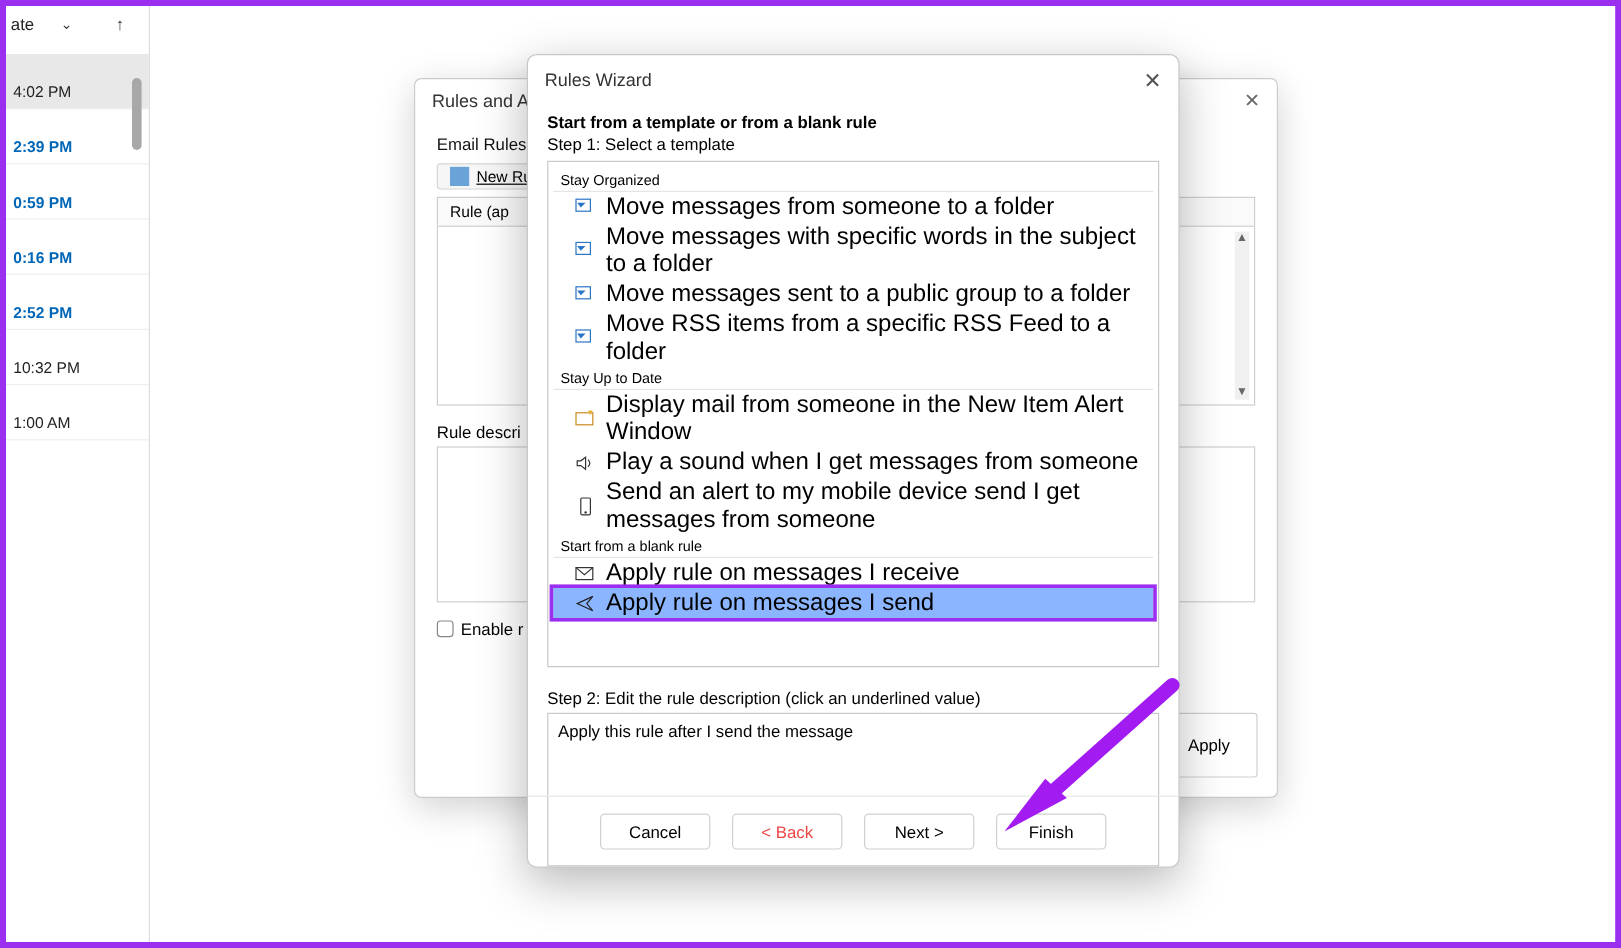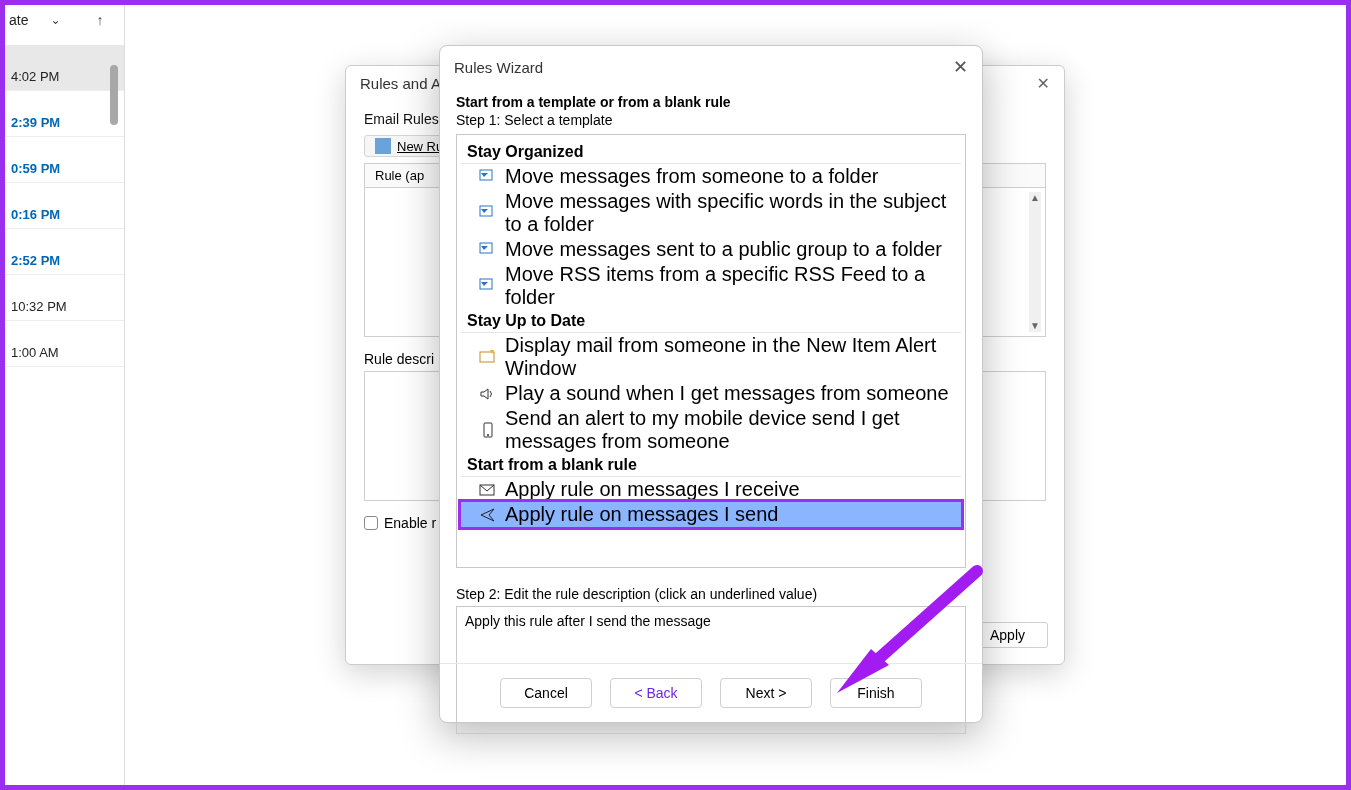--- a/index.html
+++ b/index.html
@@ -85,21 +85,21 @@
     position:absolute; left:0; width:12px; height:12px; color:#666; font-size:10px; text-align:center;
   }
   .rule-table-body .vsb .up{top:0;} .rule-table-body .vsb .dn{bottom:0;}
   .desc-label { margin-top:14px; font-size:14px; }
   .desc-box { border:1px solid #cfcfcf; height:130px; margin-top:4px;}
   .chk-row { margin-top:14px; display:flex; align-items:center; gap:6px; font-size:14px;}
   .chkbox { width:14px; height:14px; border:1px solid #888; border-radius:3px; display:inline-block;}
   .dlg-back .apply-btn {
     position:absolute; right:16px; bottom:16px;
     background:#fff; border:1px solid #d0d0d0; border-radius:3px;
-    padding:4px 22px; font-size:14px;
+    padding:18px 22px; font-size:14px;
   }
 
   
   .dlg-front {
     position: absolute;
     left: 434px; top: 40px;
     width: 544px; height: 678px;
     background: #fff;
     border: 1px solid #c8c8c8;
     border-radius: 8px;
@@ -111,21 +111,21 @@
     font-size: 15px; color:#333;
   }
   .dlg-front .close { font-size:18px; color:#555; }
   .dlg-front .body { padding: 4px 16px 0 16px; }
   .heading1 { font-weight:600; font-size:14px; margin-top:2px;}
   .heading2 { font-size:14px; margin: 2px 0 6px 0;}
   .tpl-box {
     border:1px solid #c8c8c8; padding:6px 4px 40px 4px;
     background:#fff;
   }
-  .grp { font-weight:700; padding:2px 6px; font-size:16px; border-bottom:1px solid #e6e6e6;}
+  .grp { font-weight:400; padding:2px 6px; font-size:12px; border-bottom:1px solid #e6e6e6;}
   .opt {
     display:flex; align-items:center; gap:8px;
     padding:1px 6px 1px 18px; font-size:20px;
   }
   .opt .ic { width:18px; height:16px; display:inline-flex; align-items:center; justify-content:center; }
   .opt.selected {
     background:#8bb6ff;
     outline: 3px solid #9b2ff0;
     outline-offset: 0;
   }
@@ -133,21 +133,21 @@
   .desc2-box { border:1px solid #c8c8c8; min-height:128px; padding:6px 8px; margin-top:4px; font-size:14px; }
   .btnrow {
     position:absolute; bottom:14px; left:0; right:0;
     display:flex; justify-content:center; gap:18px;
     border-top:1px solid #e8e8e8; padding-top:14px;
   }
   .btn {
     background:#fff; border:1px solid #cfcfcf; border-radius:4px;
     padding:6px 0; width:92px; text-align:center; font-size:14px;
   }
-  .btn.disabled { color:#6d28d9; }
+  .btn.disabled { color:#ef4444; }
 
   
   .arrow {
     position:absolute;
     left: 832px; top: 556px;
     width: 160px; height: 140px;
     pointer-events:none;
   }
 
   svg { display:block; }

